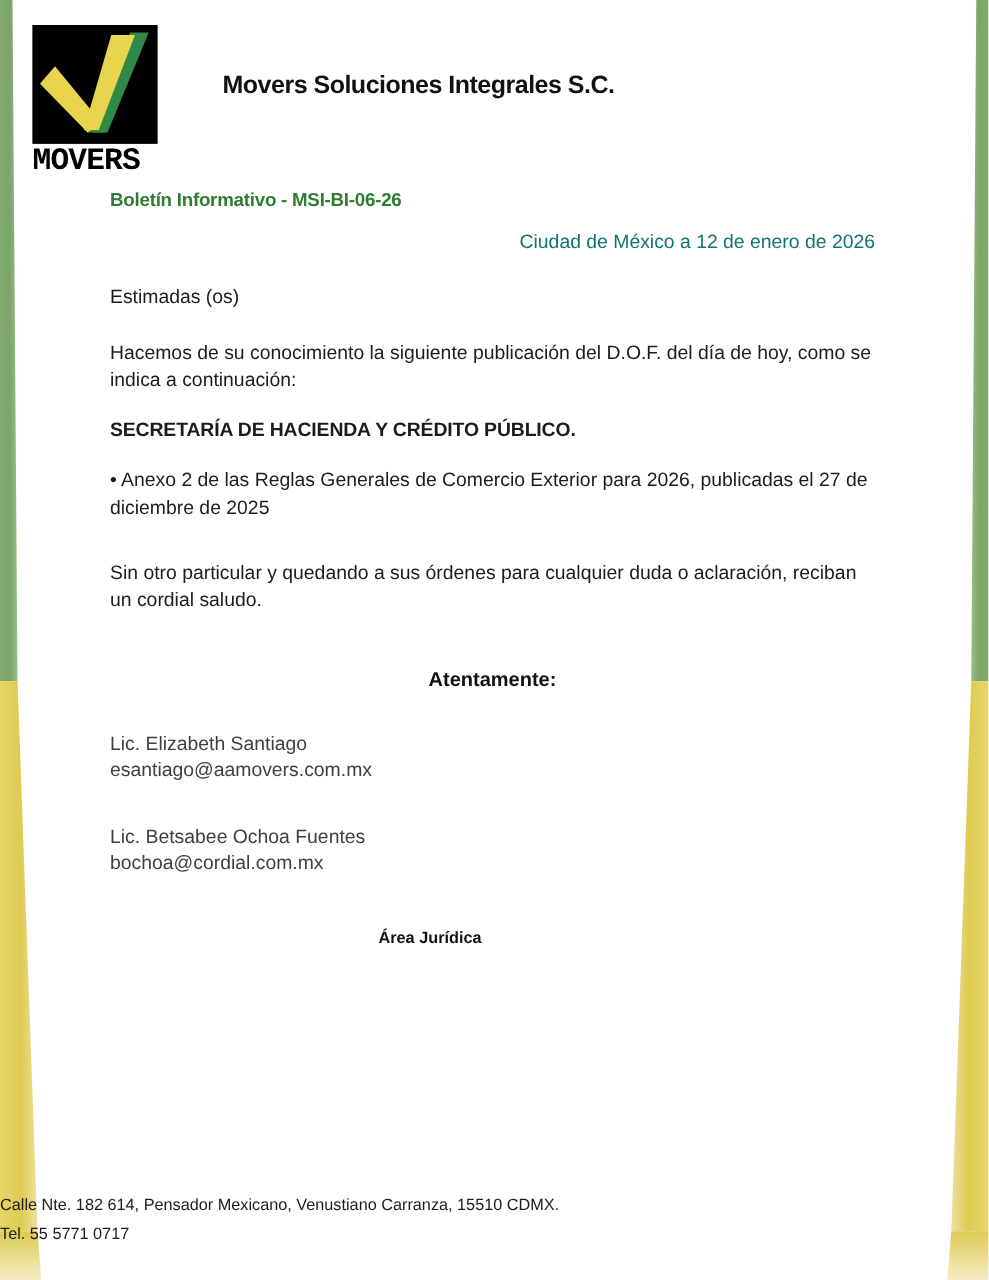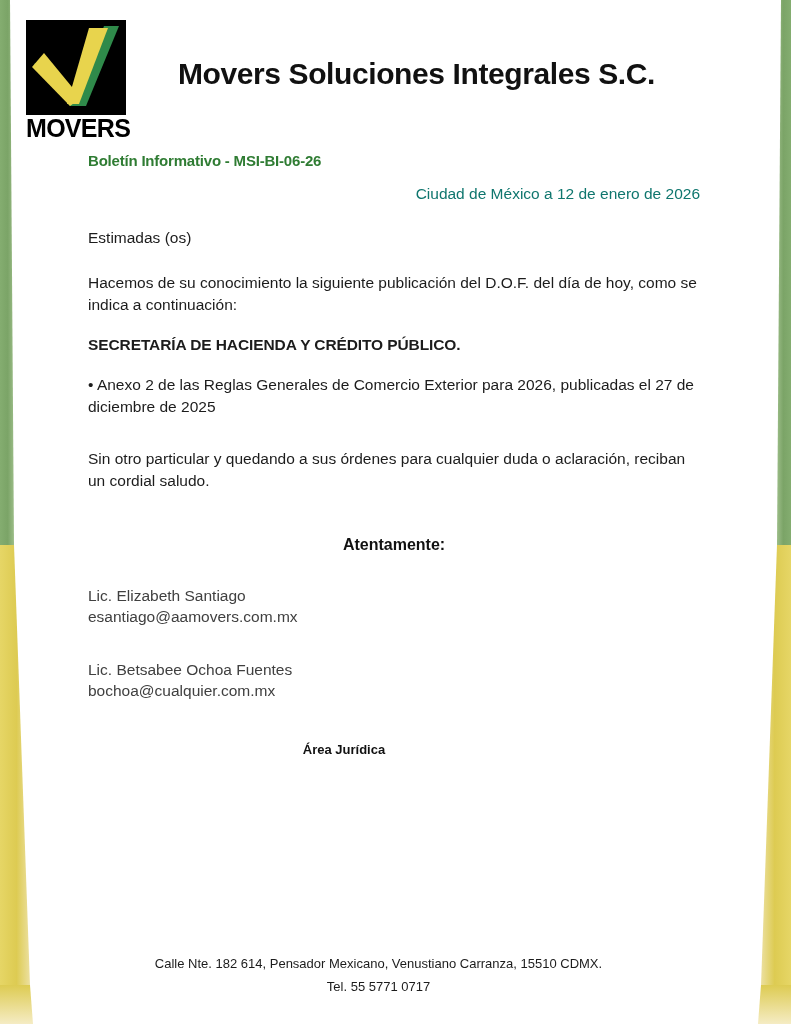--- a/index.html
+++ b/index.html
@@ -37,20 +37,21 @@
     left: 0; top: 0;
     width: 791px;
     height: 150px;
   }
   .logo {
     position: absolute;
     left: 26px;
     top: 20px;
     width: 108px;
     height: 120px;
+    font-family: Liberation Mono, monospace;
   }
   .logo-mark {
     position: relative;
     width: 100px;
     height: 95px;
     background: #000000;
   }
   .logo-mark svg { display: block; }
   .logo-word {
     position: absolute;
@@ -60,21 +61,21 @@
     font-size: 25px;
     font-weight: bold;
     letter-spacing: -0.7px;
     color: #000000;
     line-height: 1;
   }
   .company-title {
     position: absolute;
     left: 178px;
     top: 57px;
-    font-size: 30px;
+    font-size: 20px;
     font-weight: bold;
     color: #111111;
     letter-spacing: -0.4px;
     white-space: nowrap;
   }
 
   
   .content {
     position: absolute;
     left: 88px;
@@ -132,21 +133,20 @@
     margin: 40px 0 0 0;
     padding-right: 100px;
   }
 
   
   .footer {
     position: absolute;
     left: 0;
     bottom: 22px;
     width: 757px;
-    text-align: center;
   }
   .footer-line {
     font-size: 13px;
     color: #1c1c1c;
     margin: 0 0 8px 0;
   }
   .footer-url {
     font-size: 14px;
     font-weight: bold;
     color: #111111;
@@ -244,21 +244,21 @@
 
     <p class="center-bold">Atentamente:</p>
 
     <div class="signer-block">
       <p class="signer">Lic. Elizabeth Santiago</p>
       <p class="signer">esantiago@aamovers.com.mx</p>
     </div>
 
     <div class="signer-block second">
       <p class="signer">Lic. Betsabee Ochoa Fuentes</p>
-      <p class="signer">bochoa@cualquier.com.mx</p>
+      <p class="signer">bochoa@cordial.com.mx</p>
     </div>
 
     <p class="area-line">Área Jurídica</p>
   </div>
 
   <div class="footer">
     <p class="footer-line">Calle Nte. 182 614, Pensador Mexicano, Venustiano Carranza, 15510 CDMX.</p>
     <p class="footer-line">Tel. 55 5771 0717</p>
   </div>
 

